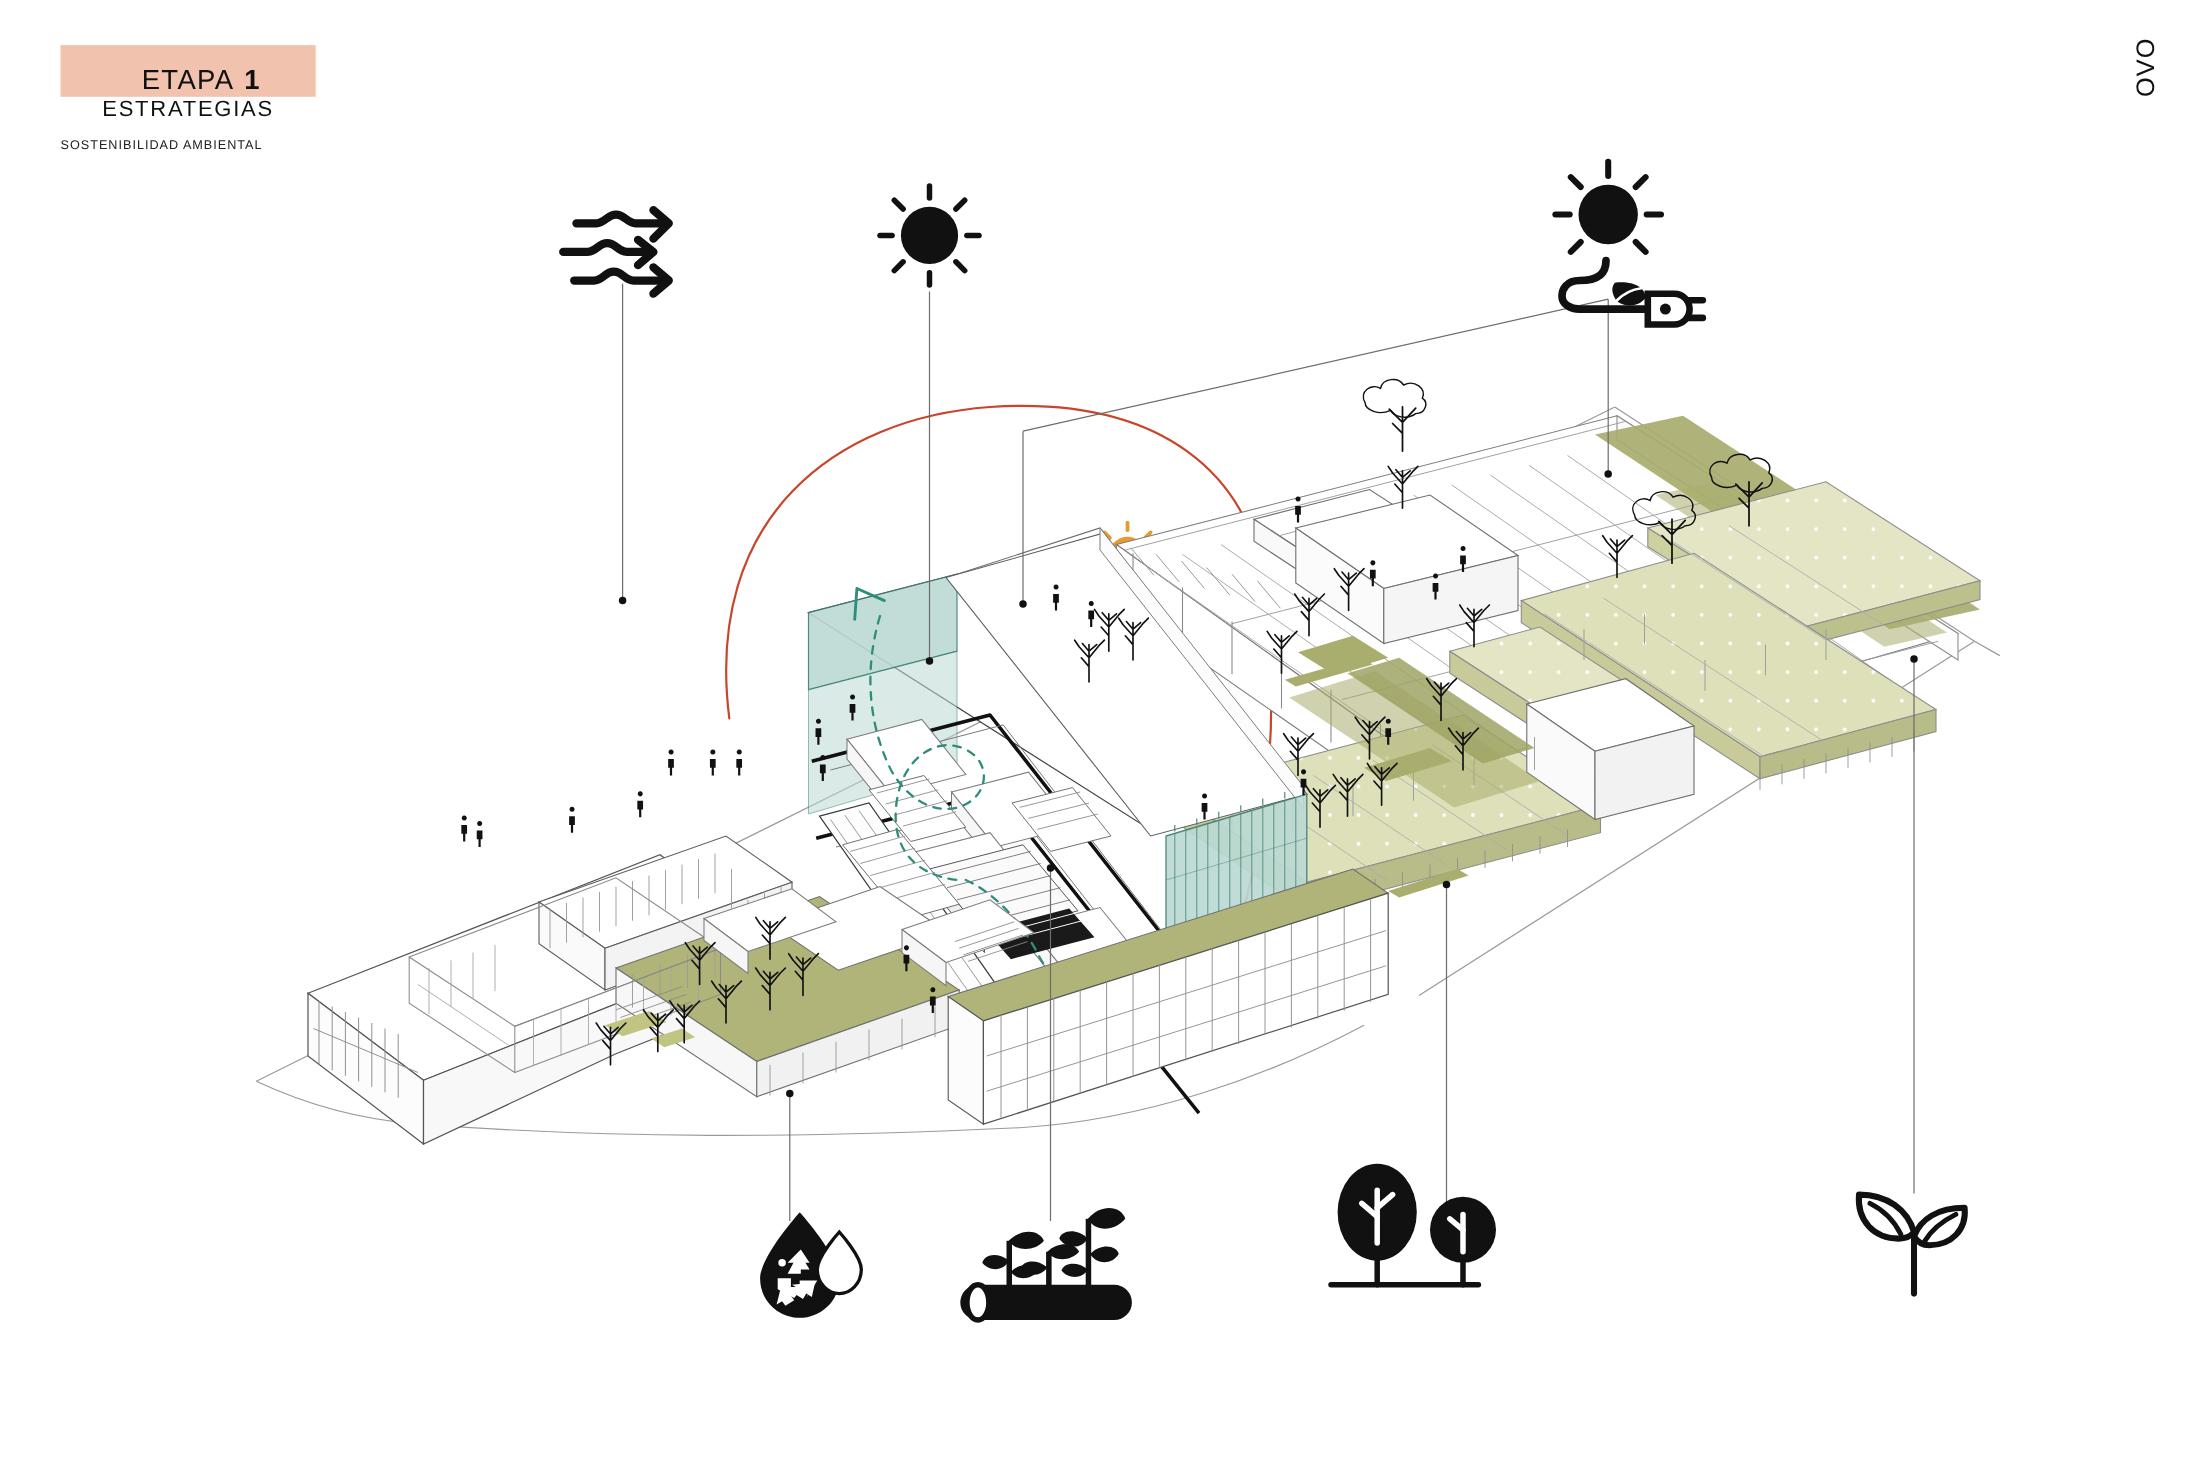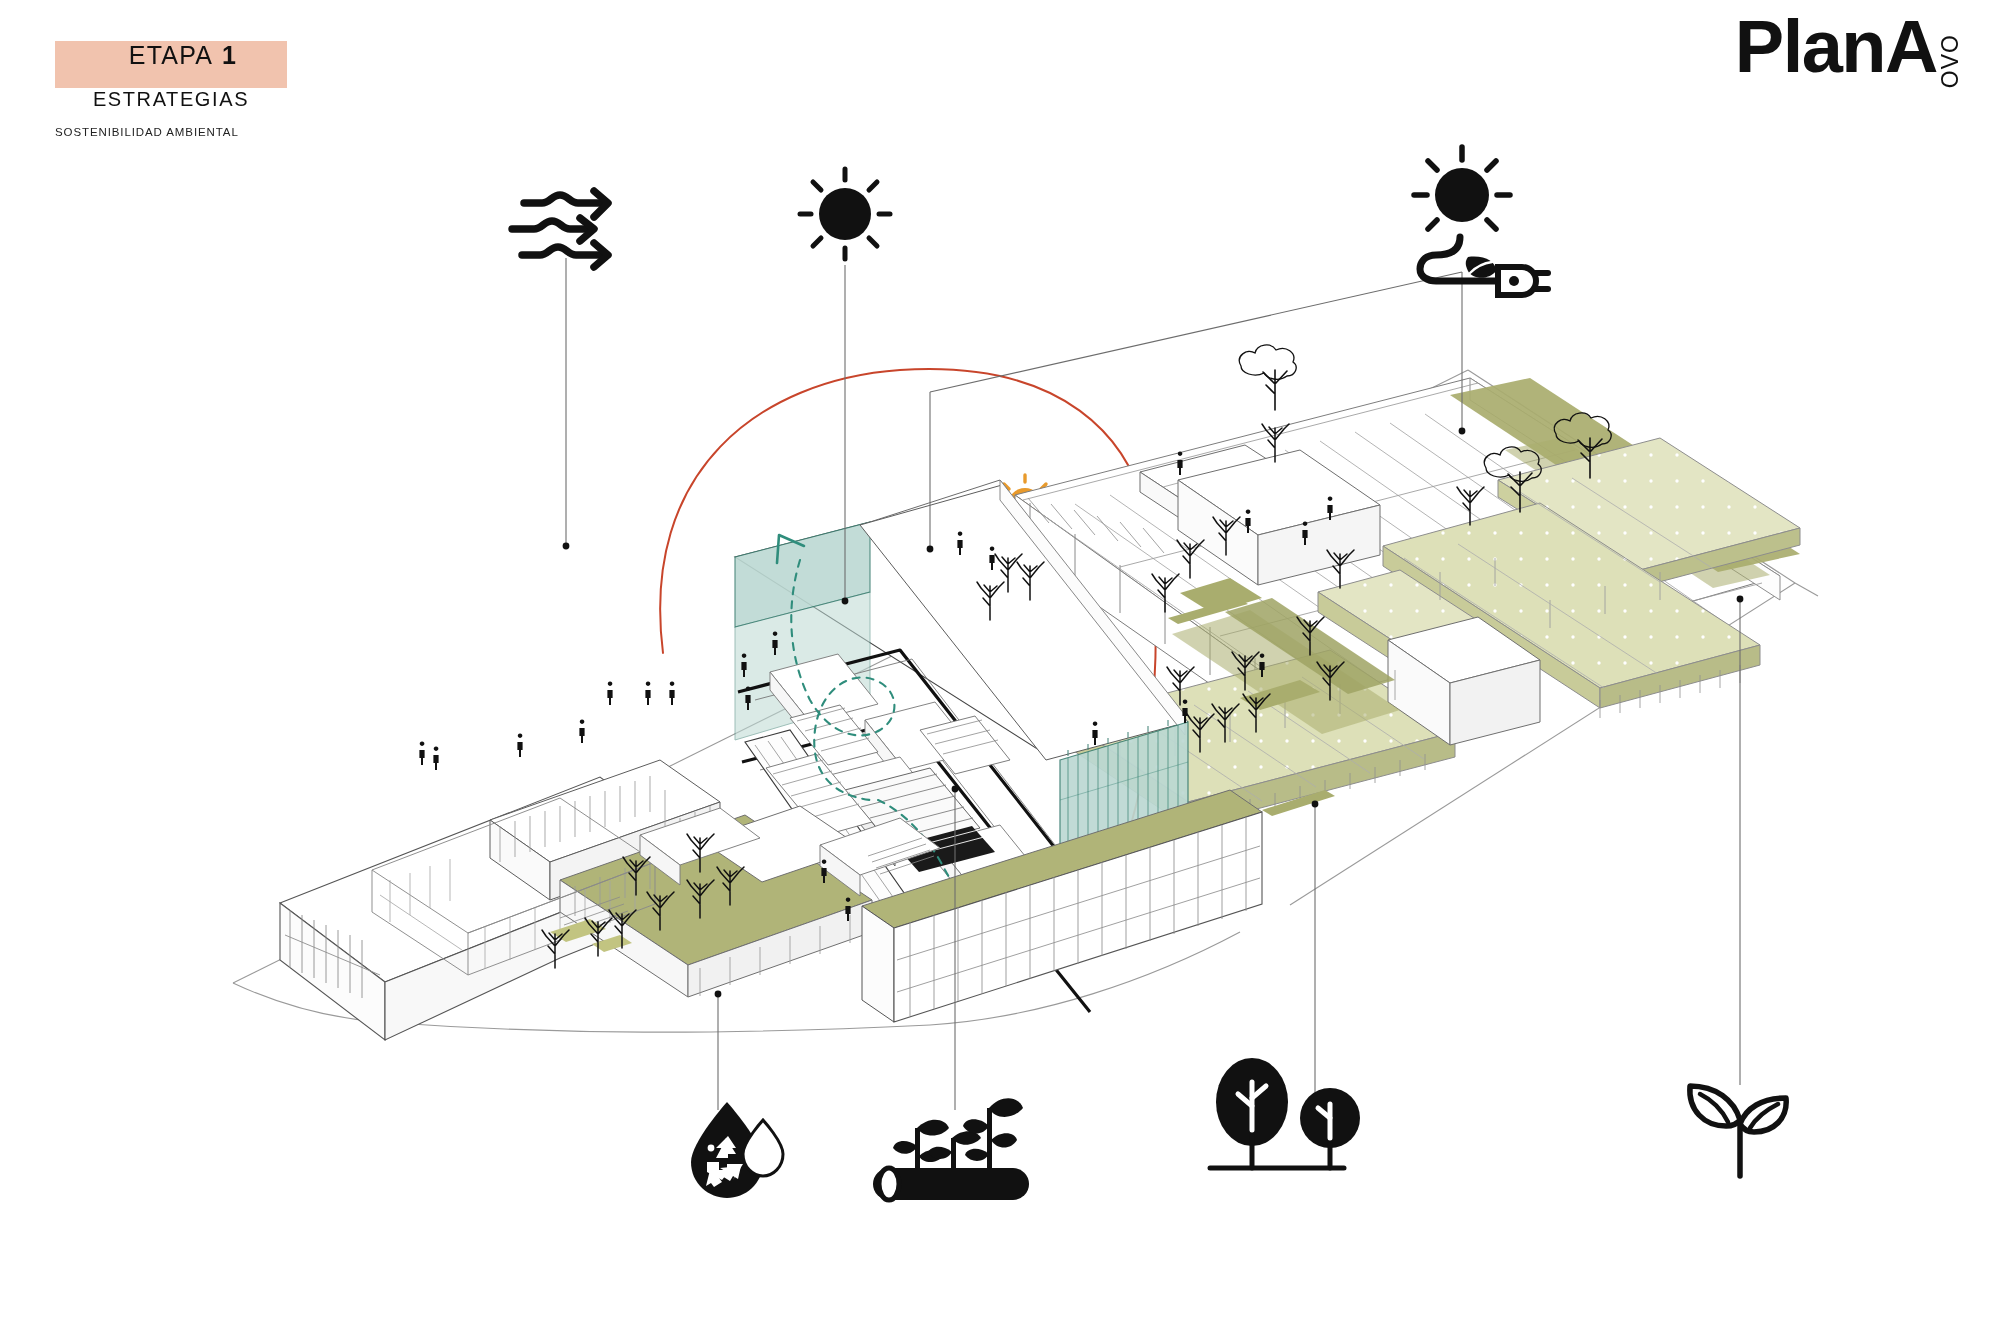--- a/index.html
+++ b/index.html
@@ -12,21 +12,21 @@
   #board{position:absolute;inset:0;width:2000px;height:1330px;background:#fff;}
 
   
   #title-block{position:absolute;left:0;top:0;width:430px;}
   .etapa-banner{
     position:absolute;left:55px;top:41px;width:232px;height:47px;
     background:#f1c3ae;
   }
   .etapa-text{
     position:absolute;left:55px;top:41px;width:256px;height:47px;
-    display:flex;align-items:flex-start;justify-content:center;
+    display:flex;align-items:flex-end;justify-content:center;
     font-size:25px;letter-spacing:1.2px;font-weight:300;color:#111;
   }
   .etapa-text b{font-weight:700;margin-left:.36em;}
   .estrategias{
     position:absolute;left:55px;top:88px;width:232px;
     text-align:center;font-size:20px;font-weight:300;letter-spacing:1.6px;color:#111;
   }
   .subtitle{
     position:absolute;left:55px;top:126px;width:232px;
     font-size:11.5px;font-weight:400;letter-spacing:.9px;color:#222;
@@ -56,21 +56,20 @@
     <div class="etapa-banner"></div>
     <div class="etapa-text">
       <span>ETAPA</span>
       <b>1</b>
     </div>
     <div class="estrategias">ESTRATEGIAS</div>
     <div class="subtitle">SOSTENIBILIDAD AMBIENTAL</div>
   </div>
 
   <div id="logo">
-    <div class="logo-word">PlanA</div>
     <div class="logo-ovo">OVO</div>
   </div>
 
   <svg id="scene" viewBox="0 0 2000 1330" xmlns="http://www.w3.org/2000/svg">
 
     <defs>
 
       <pattern id="roofdots" width="26" height="26" patternUnits="userSpaceOnUse">
         <rect width="26" height="26" fill="#e3e5c4"></rect>
         <circle cx="13" cy="13" r="1.7" fill="#ffffff"></circle>

